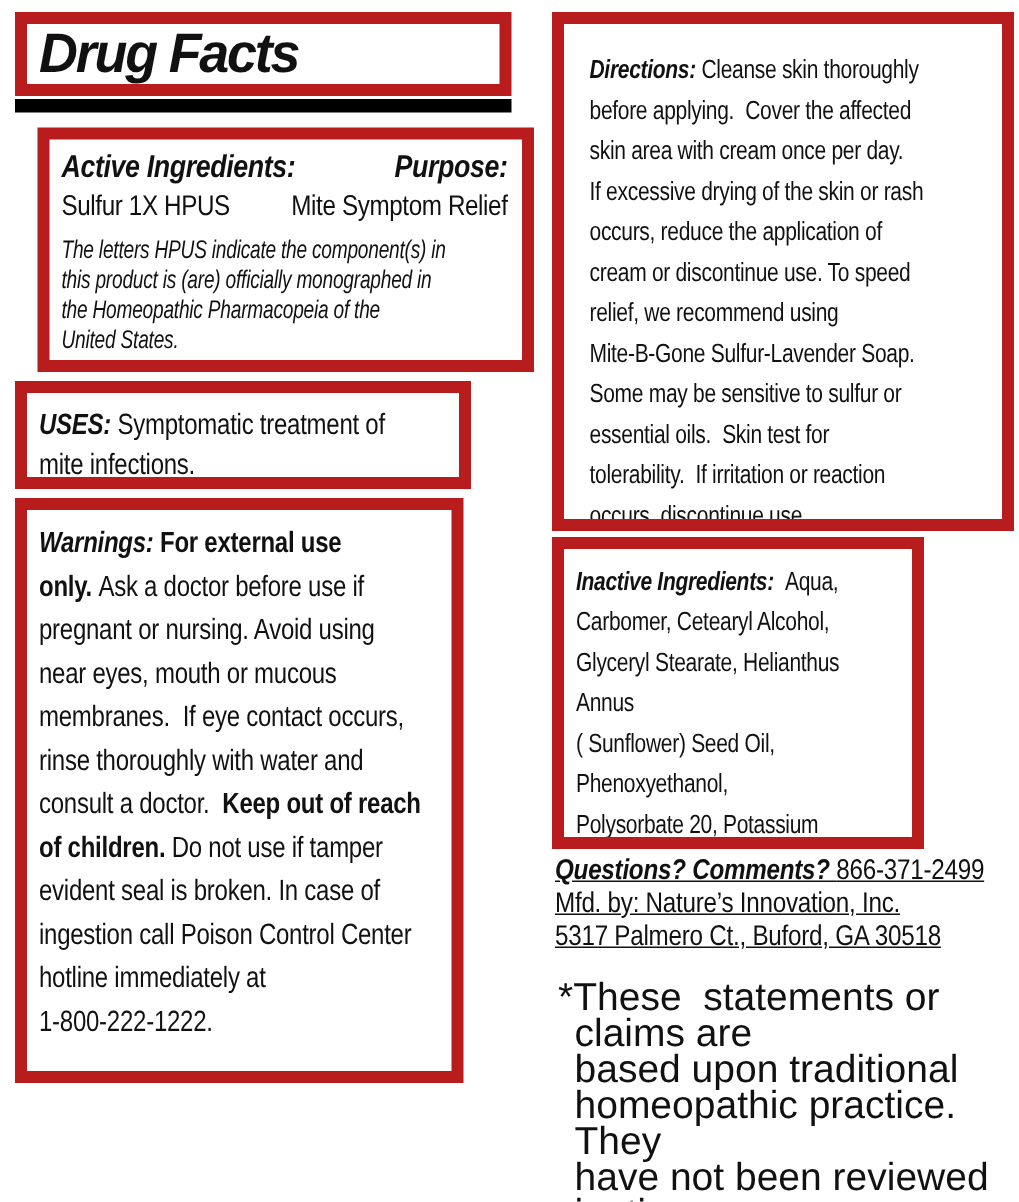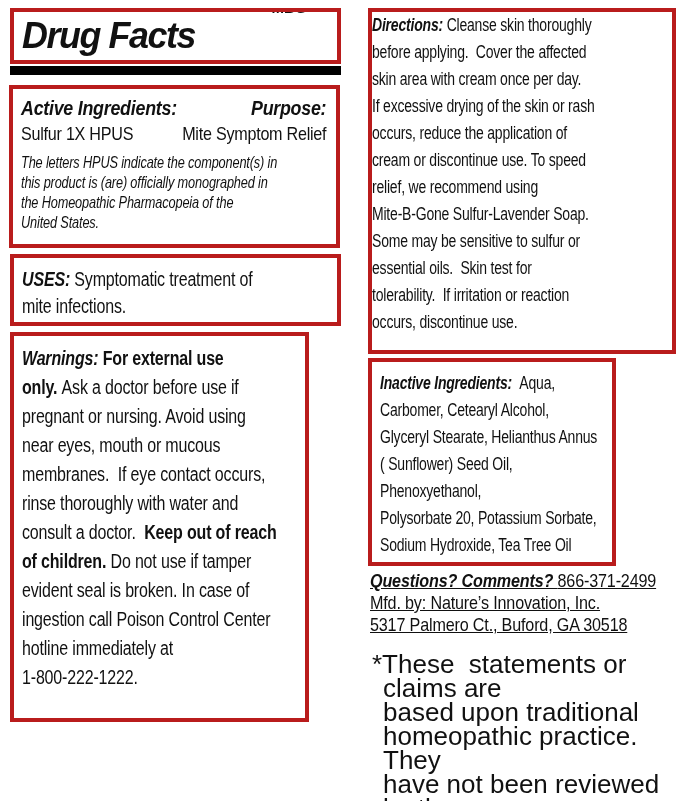--- a/index.html
+++ b/index.html
@@ -2,60 +2,60 @@
 <html><head>
 <meta charset="utf-8">
 <style>
   html,body{margin:0;padding:0;}
   body{
     width:679px;height:801px;position:relative;background:#ffffff;
     font-family:"Liberation Sans","DejaVu Sans",sans-serif;color:#111;
     overflow:hidden;
   }
   .box{
-    position:absolute;border:4px solid #b91c1c;background:#fff;
+    position:absolute;border:8px solid #b91c1c;background:#fff;
     box-sizing:border-box;overflow:hidden;
   }
   .bar{position:absolute;background:#000;}
   .prewrap{white-space:pre-wrap;}
   .seg-bolditalic{font-weight:700;font-style:italic;}
   .seg-bold{font-weight:700;}
   .seg-normal{font-weight:400;font-style:normal;}
 
   
   #header-box{left:10px;top:8px;width:331px;height:56px;padding:2px 8px;
     display:flex;justify-content:space-between;align-items:center;}
   .title{font-size:37px;font-weight:700;font-style:italic;letter-spacing:-1.5px;
     transform:scaleX(0.97);transform-origin:0 50%;white-space:nowrap;}
   .product{text-align:center;font-size:15px;font-weight:700;line-height:19px;
     padding-right:2px;white-space:pre-wrap;}
 
   #bar1{left:10px;top:66px;width:331px;height:9px;}
 
   
-  #active-box{left:9px;top:85px;width:331px;height:163px;padding:7px 8px;}
+  #active-box{left:25px;top:85px;width:331px;height:163px;padding:7px 8px;}
   .ai-row{display:flex;justify-content:space-between;
     transform:scaleX(0.85);transform-origin:0 0;width:117%;}
   .ai-head{font-size:21px;font-weight:700;font-style:italic;letter-spacing:-0.3px;}
   .ai-val{font-size:19px;margin-top:3px;letter-spacing:-0.3px;}
   .note{font-size:17px;font-style:italic;line-height:20px;margin-top:8px;
     letter-spacing:-0.2px;transform:scaleX(0.75);transform-origin:0 0;width:133%;}
 
   
-  #uses-box{left:10px;top:254px;width:331px;height:72px;padding:8px;}
+  #uses-box{left:10px;top:254px;width:304px;height:72px;padding:8px;}
   .body-left{font-size:19.5px;line-height:27px;letter-spacing:-0.2px;
     transform:scaleX(0.82);transform-origin:0 0;width:122%;}
 
   
   #warnings-box{left:10px;top:332px;width:299px;height:390px;padding:8px;}
   .warn-body{font-size:19.5px;line-height:29px;letter-spacing:-0.2px;
     transform:scaleX(0.82);transform-origin:0 0;width:122%;}
 
   
-  #directions-box{left:368px;top:8px;width:308px;height:346px;padding:0;}
+  #directions-box{left:368px;top:8px;width:308px;height:346px;padding:17px;}
   #inactive-box{left:368px;top:358px;width:248px;height:208px;padding:8px;}
   .body-right{font-size:17.5px;line-height:27px;letter-spacing:-0.25px;
     transform:scaleX(0.8);transform-origin:0 0;width:125%;}
 
   #contact{position:absolute;left:370px;top:570px;width:306px;text-decoration:underline;}
   .contact-body{font-size:19px;line-height:22px;letter-spacing:-0.2px;
     transform:scaleX(0.85);transform-origin:0 0;width:117%;}
 
   #disclaimer{position:absolute;left:372px;top:652px;width:302px;}
   .disclaimer-body{font-size:26px;line-height:24px;letter-spacing:0px;

